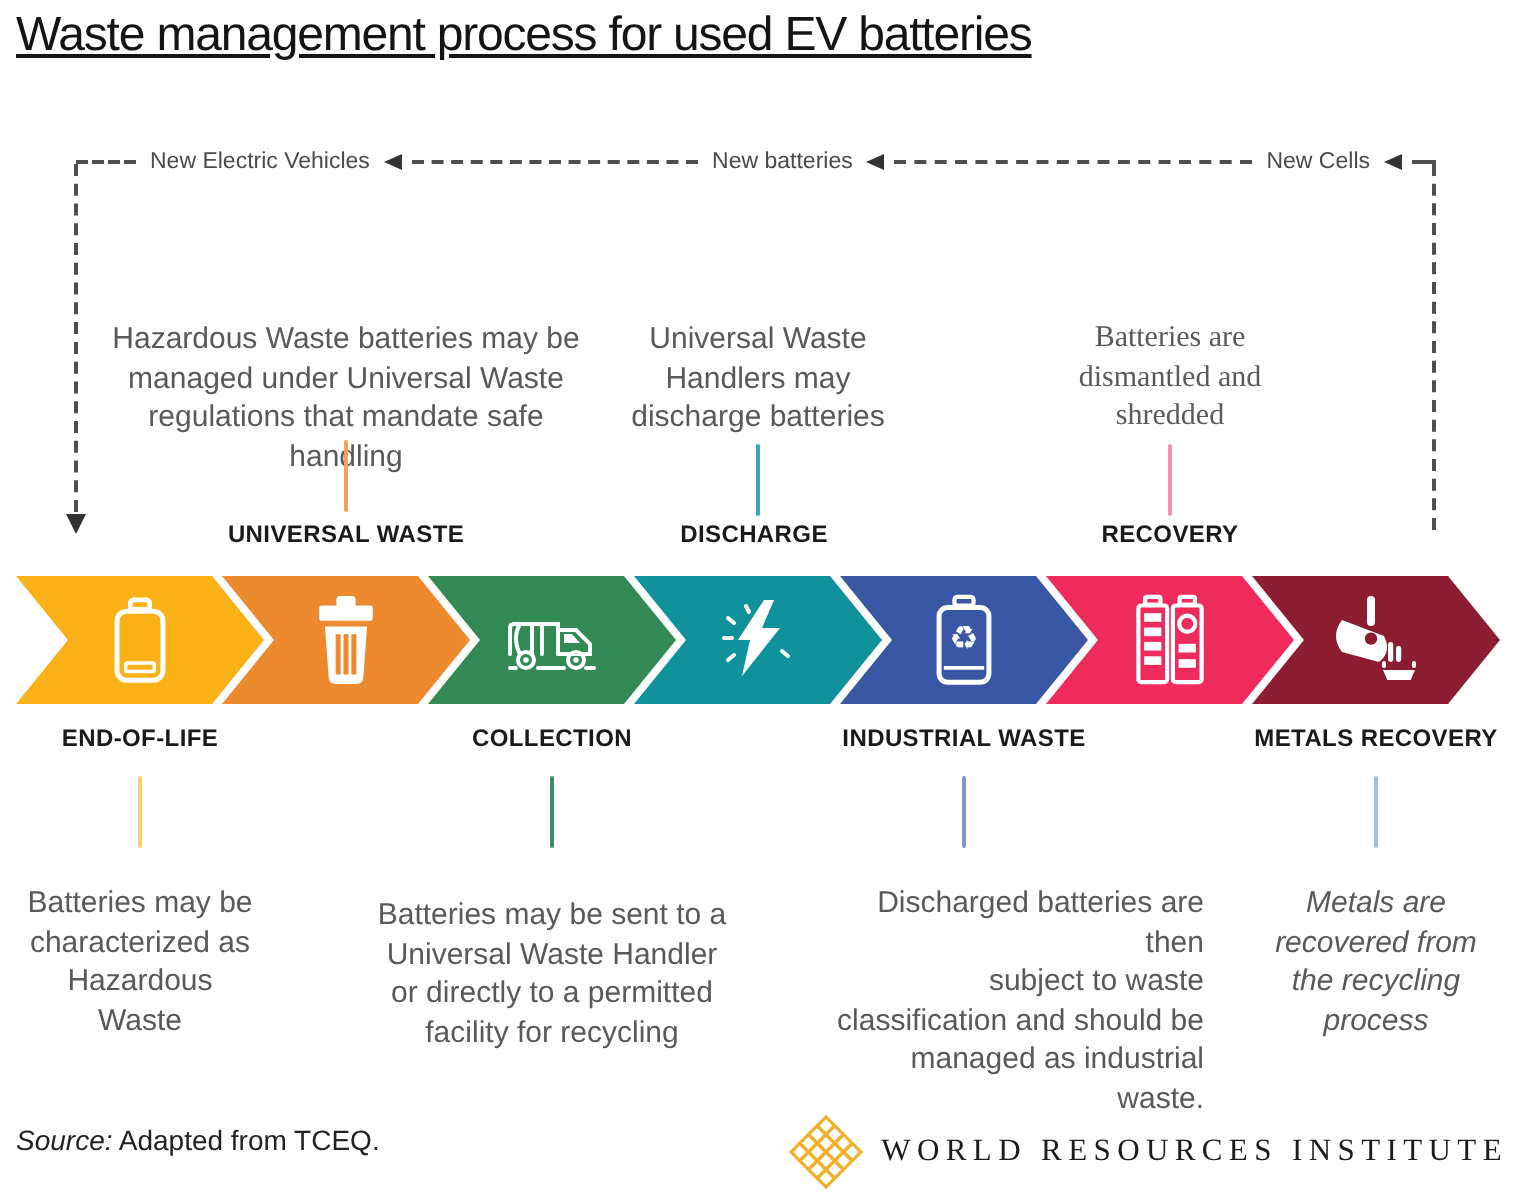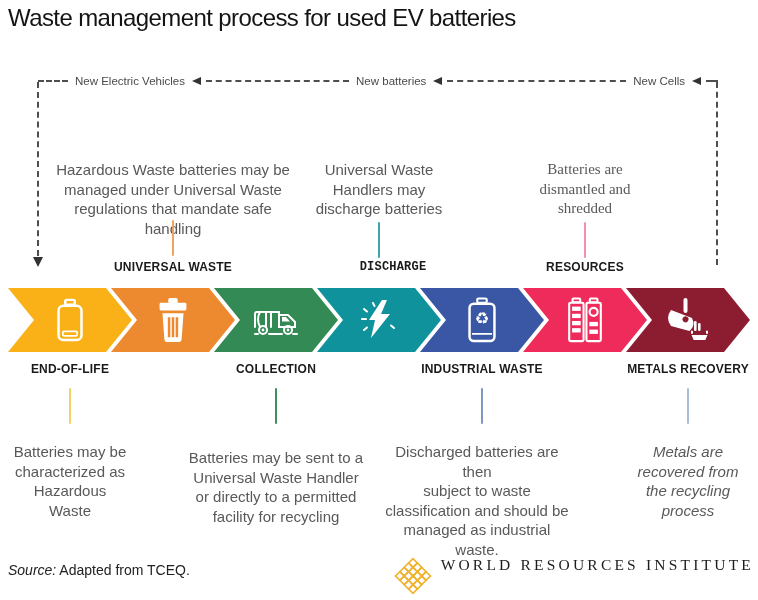--- a/index.html
+++ b/index.html
@@ -1,19 +1,19 @@
 <!DOCTYPE html>
 <html><head>
 <meta charset="utf-8">
 <style>
   html,body{margin:0;padding:0;background:#fff;}
   .canvas{position:relative;width:758px;height:600px;background:#fff;overflow:hidden;
           font-family:"Liberation Sans",sans-serif;}
   .title{position:absolute;left:8px;top:4px;font-size:24px;font-weight:400;
-         letter-spacing:-0.6px;color:#141414;}
+         letter-spacing:-0.6px;color:#141414;text-decoration:underline;}
 
   
   .flow-return{position:absolute;left:38px;top:74px;width:680px;height:14px;
                display:flex;align-items:center;color:#4a4a4a;font-size:11.5px;}
   .dash{border-top:2px dashed #4e4e4e;height:0;}
   .d1{width:30px}.dA{flex:4}.dB{flex:5}.d4{width:12px}
   .flow-label{padding:0 7px;white-space:nowrap;}
   .tri-left{width:0;height:0;border-top:4.5px solid transparent;border-bottom:4.5px solid transparent;
             border-right:9px solid #333;margin-right:5px;flex:none;}
   .vdash-left{position:absolute;left:37px;top:82px;height:174px;border-left:2px dashed #4e4e4e;}
@@ -23,48 +23,48 @@
                border-top:10px solid #333;}
 
   
   .ann{position:absolute;text-align:center;font-size:15px;line-height:1.3;
        color:#595959;white-space:pre-line;}
   .ann-t1{left:53px;top:160px;width:240px;}
   .ann-t3{left:309px;top:160px;width:140px;}
   .ann-t5{left:525px;top:160px;width:120px;font-family:Liberation Serif, serif;}
   .ann-b0{left:10px;top:442px;width:120px;}
   .ann-b2{left:186px;top:448px;width:180px;}
-  .ann-b4{left:381px;top:442px;width:192px;}
+  .ann-b4{left:410px;top:442px;width:192px;text-align:right;}
   .ann-b6{left:628px;top:442px;width:120px;font-style:italic;}
 
   .conn{position:absolute;width:2px;height:36px;border-radius:1px;}
   .c-t1{left:172px;top:220px;}.c-t3{left:378px;top:222px;}.c-t5{left:584px;top:222px;}
   .c-b0{left:69px;top:388px;}.c-b2{left:275px;top:388px;}
   .c-b4{left:481px;top:388px;}.c-b6{left:687px;top:388px;}
 
   .stage-label{position:absolute;width:170px;text-align:center;font-weight:bold;
                font-size:12px;letter-spacing:0.2px;color:#1a1a1a;}
-  .sl-t1{left:88px;top:260px;}.sl-t3{left:308px;top:260px;font-family:Liberation Mono, monospace;}.sl-t5{left:500px;top:260px;}
+  .sl-t1{left:88px;top:260px;}.sl-t3{left:292px;top:260px;}.sl-t5{left:500px;top:260px;}
   .sl-b0{left:-15px;top:362px;}.sl-b2{left:191px;top:362px;text-align:center;}
   .sl-b4{left:397px;top:362px;}.sl-b6{left:603px;top:362px;}
 
   
   .chev{position:absolute;top:288px;width:124px;height:64px;
         clip-path:polygon(0 0,98px 0,124px 32px,98px 64px,0 64px,26px 32px);
         display:flex;align-items:center;justify-content:center;
         padding-left:26px;padding-right:26px;box-sizing:border-box;}
   .ch0{left:8px}.ch1{left:111px}.ch2{left:214px}.ch3{left:317px}
   .ch4{left:420px}.ch5{left:523px}.ch6{left:626px}
   .chev svg{display:block;}
 
   
   .source{position:absolute;left:8px;top:562px;font-size:14px;color:#222;}
   .source i{font-style:italic;}
   .note{position:absolute;left:8px;top:616px;font-size:7.5px;color:#c4c4c4;}
-  .logo{position:absolute;right:4px;top:556px;display:flex;align-items:flex-start;gap:9px;}
+  .logo{position:absolute;right:4px;top:556px;display:flex;align-items:center;gap:9px;}
   .logo-text{font-family:"Liberation Serif",serif;font-size:15.5px;letter-spacing:3.2px;
              color:#1c1c1c;white-space:nowrap;}
 </style>
 </head>
 <body>
 
 <div class="canvas">
 
   <div class="title">Waste management process for used EV batteries</div>
 
@@ -93,21 +93,21 @@
   <div class="ann ann-t5">Batteries are
 dismantled and
 shredded</div>
 
   <div class="conn c-t1" style="background-color: rgb(240, 163, 92);"></div>
   <div class="conn c-t3" style="background-color: rgb(59, 168, 176);"></div>
   <div class="conn c-t5" style="background-color: rgb(244, 143, 172);"></div>
 
   <div class="stage-label sl-t1">UNIVERSAL WASTE</div>
   <div class="stage-label sl-t3">DISCHARGE</div>
-  <div class="stage-label sl-t5">RESOURCES</div>
+  <div class="stage-label sl-t5">RECOVERY</div>
 
   <div class="chev ch0" style="background-color: rgb(249, 177, 23);">
     <svg width="30" height="44" viewBox="0 0 30 46">
       <g fill="none" stroke="#fff">
         <rect x="10" y="2" width="10" height="5" rx="1.5" stroke-width="2.5"></rect>
         <rect x="3" y="8" width="24" height="36" rx="5" stroke-width="2.6"></rect>
         <rect x="7.5" y="35" width="15" height="4.5" rx="1" stroke-width="1.8"></rect>
       </g>
     </svg>
   </div>

